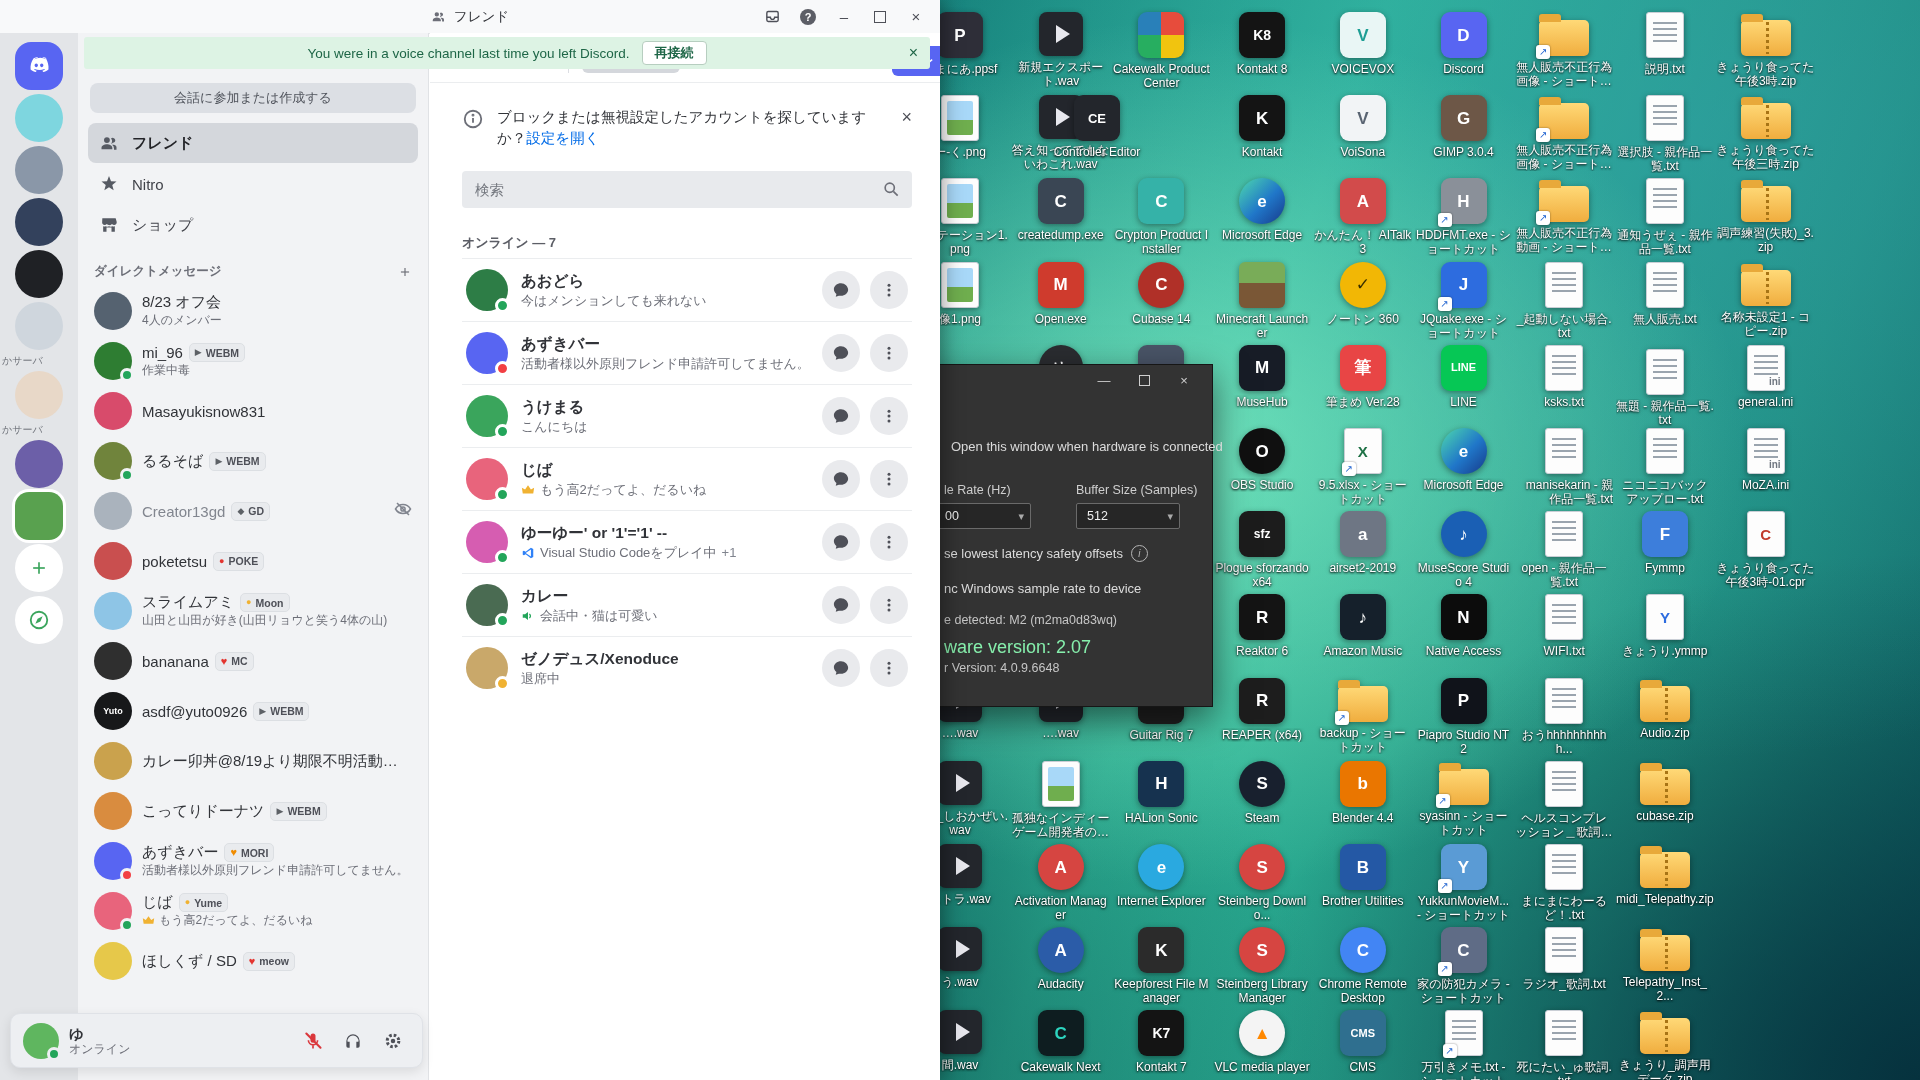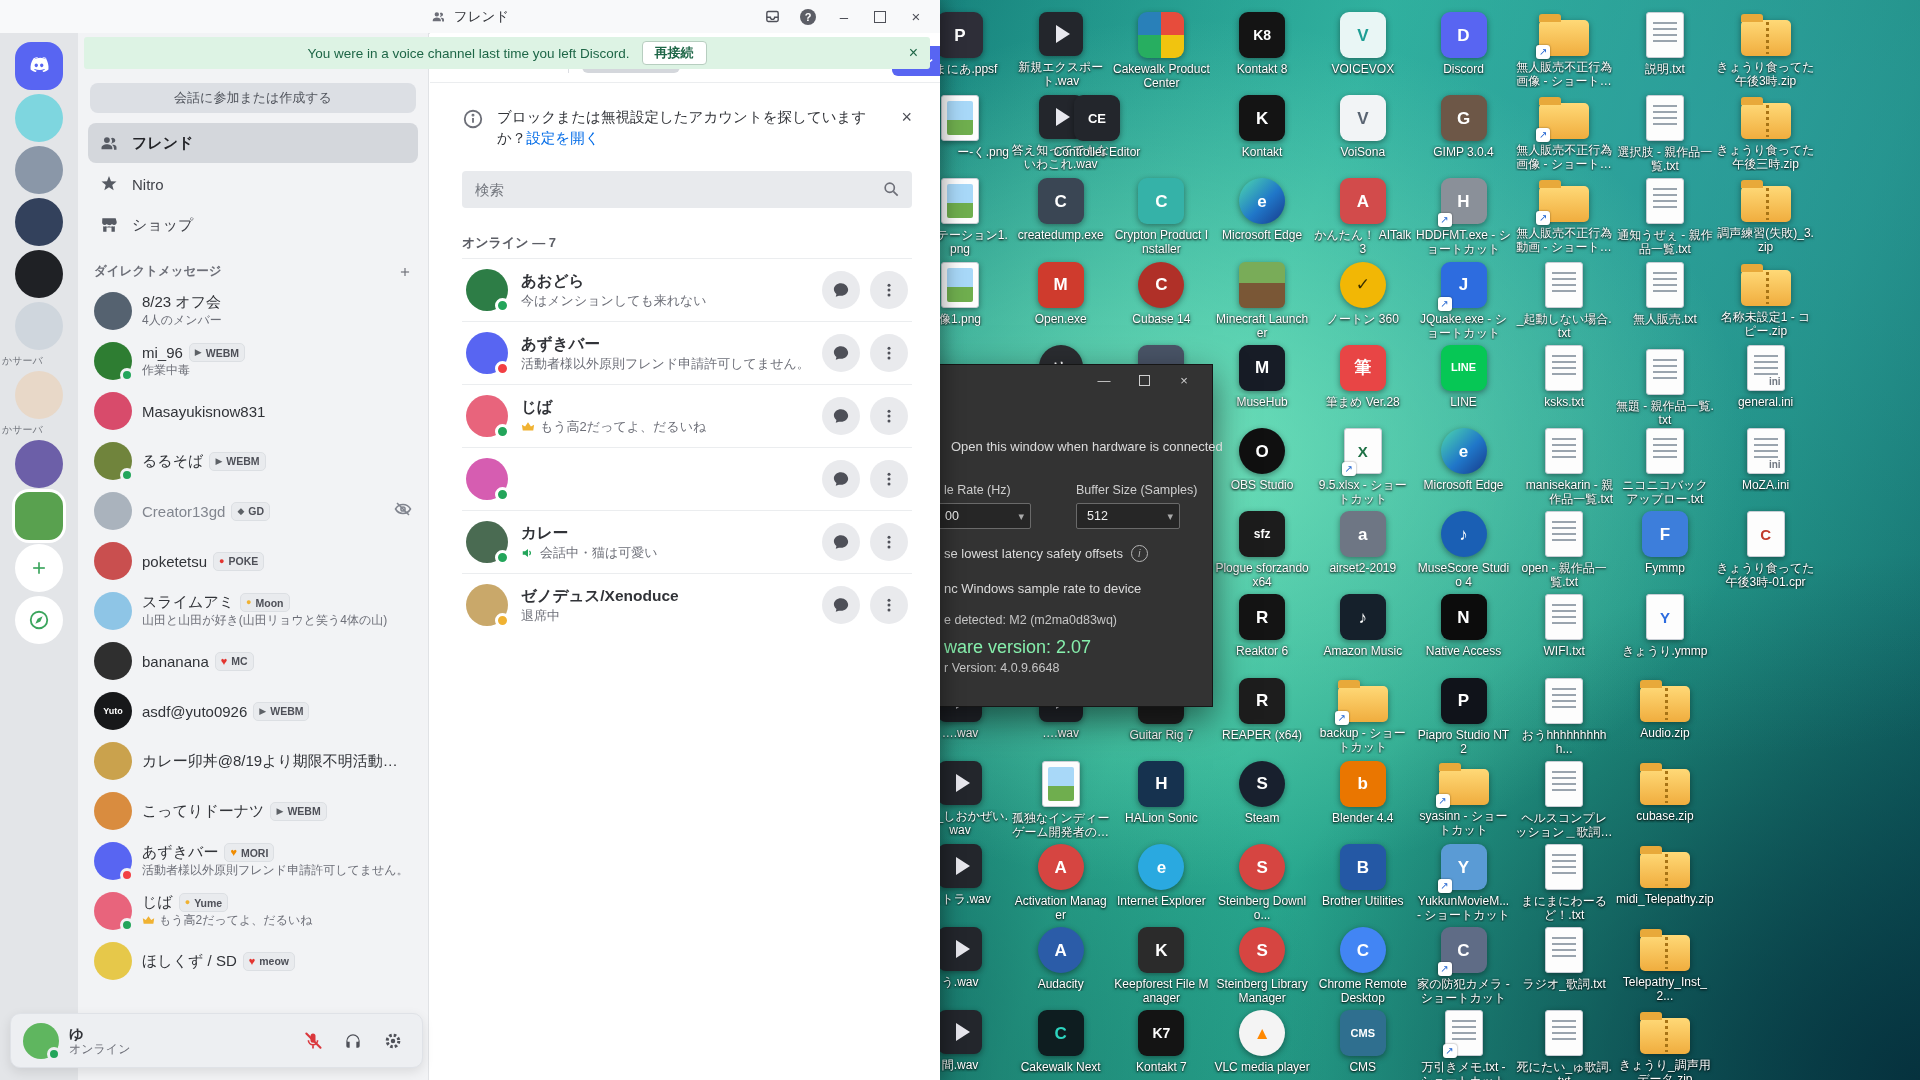--- a/index.html
+++ b/index.html
@@ -230,21 +230,21 @@
         </div>
 
         <div class="dicon" style="left: 1716.6px; top: 12px;">
           <div class="ic zip">
             
             
           </div>
           <div class="dlabel">きょうり食ってた午後3時.zip</div>
         </div>
 
-        <div class="dicon" style="left: 911px; top: 95.2px; text-align: right;">
+        <div class="dicon" style="left: 911px; top: 95.2px;">
           <div class="ic img">
             
             
           </div>
           <div class="dlabel">ー-く.png</div>
         </div>
 
         <div class="dicon" style="left: 1011.7px; top: 95.2px;">
           <div class="ic wav">
             
@@ -1570,131 +1570,172 @@
               <button class="cbtn">
                 <svg width="18" height="18" viewBox="0 0 24 24" fill="currentColor">
                   <circle cx="12" cy="5.5" r="2"></circle>
                   <circle cx="12" cy="12" r="2"></circle>
                   <circle cx="12" cy="18.5" r="2"></circle>
                 </svg>
               </button>
             </div>
           </div>
 
-
           <div class="frow">
-            <div class="fav" style="--av: #e8647c;">
+            <div class="fav" style="--av: #3aa55c;">
               <span class="dot online"></span>
             </div>
             <div class="ftx">
-              <div class="fname">じば</div>
-              <div class="fsub crown">
-                <span class="subic ic-crown">
-                  <svg width="14" height="14" viewBox="0 0 24 24" fill="#f0b232">
-                    <path d="M3 18h18l1.5-10-5.5 3L12 4 7 11 1.5 8z"></path>
-                  </svg>
-                </span>
-
-                <span>もう高2だってよ、だるいね</span>
+              <div class="fname">うけまる</div>
+              <div class="fsub">
+
+                <span>こんにちは</span>
 
               </div>
             </div>
             <div class="factions">
               <button class="cbtn">
                 <svg width="18" height="18" viewBox="0 0 24 24" fill="currentColor">
                   <path d="M12 3C6.7 3 2.5 6.6 2.5 11c0 2.5 1.3 4.7 3.4 6.2L5 21l4.1-1.5c.9.2 1.9.3 2.9.3 5.3 0 9.5-3.6 9.5-8S17.3 3 12 3z"></path>
                 </svg>
               </button>
               <button class="cbtn">
                 <svg width="18" height="18" viewBox="0 0 24 24" fill="currentColor">
                   <circle cx="12" cy="5.5" r="2"></circle>
                   <circle cx="12" cy="12" r="2"></circle>
                   <circle cx="12" cy="18.5" r="2"></circle>
                 </svg>
               </button>
             </div>
           </div>
 
           <div class="frow">
-            <div class="fav" style="--av: #d65db1;">
+            <div class="fav" style="--av: #e8647c;">
               <span class="dot online"></span>
+            </div>
+            <div class="ftx">
+              <div class="fname">じば</div>
+              <div class="fsub crown">
+                <span class="subic ic-crown">
+                  <svg width="14" height="14" viewBox="0 0 24 24" fill="#f0b232">
+                    <path d="M3 18h18l1.5-10-5.5 3L12 4 7 11 1.5 8z"></path>
+                  </svg>
+                </span>
+
+                <span>もう高2だってよ、だるいね</span>
+
+              </div>
             </div>
             <div class="factions">
               <button class="cbtn">
                 <svg width="18" height="18" viewBox="0 0 24 24" fill="currentColor">
                   <path d="M12 3C6.7 3 2.5 6.6 2.5 11c0 2.5 1.3 4.7 3.4 6.2L5 21l4.1-1.5c.9.2 1.9.3 2.9.3 5.3 0 9.5-3.6 9.5-8S17.3 3 12 3z"></path>
                 </svg>
               </button>
               <button class="cbtn">
                 <svg width="18" height="18" viewBox="0 0 24 24" fill="currentColor">
                   <circle cx="12" cy="5.5" r="2"></circle>
                   <circle cx="12" cy="12" r="2"></circle>
                   <circle cx="12" cy="18.5" r="2"></circle>
                 </svg>
               </button>
             </div>
           </div>
 
           <div class="frow">
-            <div class="fav" style="--av: #4a6b52;">
+            <div class="fav" style="--av: #d65db1;">
               <span class="dot online"></span>
             </div>
             <div class="ftx">
-              <div class="fname">カレー</div>
-              <div class="fsub speaker">
-
-                <span class="subic ic-speaker">
-                  <svg width="14" height="14" viewBox="0 0 24 24" fill="#23a55a">
-                    <path d="M3 9v6h4l5 4V5L7 9H3z"></path>
-                    <path d="M14.5 8.5a5 5 0 010 7" stroke="#23a55a" stroke-width="2" fill="none"></path>
+              <div class="fname">ゆーゆー' or '1'='1' --</div>
+              <div class="fsub game">
+
+                <span class="subic ic-game">
+                  <svg width="14" height="14" viewBox="0 0 24 24" fill="#2f81f7">
+                    <path d="M17 3l4 2v14l-4 2-9-7-3 2-2-1V9l2-1 3 2zM8 12l9 6V6z"></path>
                   </svg>
                 </span>
-                <span>会話中・猫は可愛い</span>
-
+
+                <span>Visual Studio Codeをプレイ中</span>
+                <span class="plus1">+1</span>
               </div>
             </div>
             <div class="factions">
               <button class="cbtn">
                 <svg width="18" height="18" viewBox="0 0 24 24" fill="currentColor">
                   <path d="M12 3C6.7 3 2.5 6.6 2.5 11c0 2.5 1.3 4.7 3.4 6.2L5 21l4.1-1.5c.9.2 1.9.3 2.9.3 5.3 0 9.5-3.6 9.5-8S17.3 3 12 3z"></path>
                 </svg>
               </button>
               <button class="cbtn">
                 <svg width="18" height="18" viewBox="0 0 24 24" fill="currentColor">
                   <circle cx="12" cy="5.5" r="2"></circle>
                   <circle cx="12" cy="12" r="2"></circle>
                   <circle cx="12" cy="18.5" r="2"></circle>
                 </svg>
               </button>
             </div>
           </div>
 
           <div class="frow">
-            <div class="fav" style="--av: #c9a86a;">
-              <span class="dot idle"></span>
+            <div class="fav" style="--av: #4a6b52;">
+              <span class="dot online"></span>
             </div>
             <div class="ftx">
-              <div class="fname">ゼノデュス/Xenoduce</div>
-              <div class="fsub">
-
-                <span>退席中</span>
+              <div class="fname">カレー</div>
+              <div class="fsub speaker">
+
+                <span class="subic ic-speaker">
+                  <svg width="14" height="14" viewBox="0 0 24 24" fill="#23a55a">
+                    <path d="M3 9v6h4l5 4V5L7 9H3z"></path>
+                    <path d="M14.5 8.5a5 5 0 010 7" stroke="#23a55a" stroke-width="2" fill="none"></path>
+                  </svg>
+                </span>
+                <span>会話中・猫は可愛い</span>
 
               </div>
             </div>
             <div class="factions">
               <button class="cbtn">
                 <svg width="18" height="18" viewBox="0 0 24 24" fill="currentColor">
                   <path d="M12 3C6.7 3 2.5 6.6 2.5 11c0 2.5 1.3 4.7 3.4 6.2L5 21l4.1-1.5c.9.2 1.9.3 2.9.3 5.3 0 9.5-3.6 9.5-8S17.3 3 12 3z"></path>
                 </svg>
               </button>
               <button class="cbtn">
                 <svg width="18" height="18" viewBox="0 0 24 24" fill="currentColor">
                   <circle cx="12" cy="5.5" r="2"></circle>
                   <circle cx="12" cy="12" r="2"></circle>
                   <circle cx="12" cy="18.5" r="2"></circle>
                 </svg>
               </button>
             </div>
           </div>
+
+          <div class="frow">
+            <div class="fav" style="--av: #c9a86a;">
+              <span class="dot idle"></span>
+            </div>
+            <div class="ftx">
+              <div class="fname">ゼノデュス/Xenoduce</div>
+              <div class="fsub">
+
+                <span>退席中</span>
+
+              </div>
+            </div>
+            <div class="factions">
+              <button class="cbtn">
+                <svg width="18" height="18" viewBox="0 0 24 24" fill="currentColor">
+                  <path d="M12 3C6.7 3 2.5 6.6 2.5 11c0 2.5 1.3 4.7 3.4 6.2L5 21l4.1-1.5c.9.2 1.9.3 2.9.3 5.3 0 9.5-3.6 9.5-8S17.3 3 12 3z"></path>
+                </svg>
+              </button>
+              <button class="cbtn">
+                <svg width="18" height="18" viewBox="0 0 24 24" fill="currentColor">
+                  <circle cx="12" cy="5.5" r="2"></circle>
+                  <circle cx="12" cy="12" r="2"></circle>
+                  <circle cx="12" cy="18.5" r="2"></circle>
+                </svg>
+              </button>
+            </div>
+          </div>
         </div>
     </div>
   </div>
 </div>
 
 </body></html>

